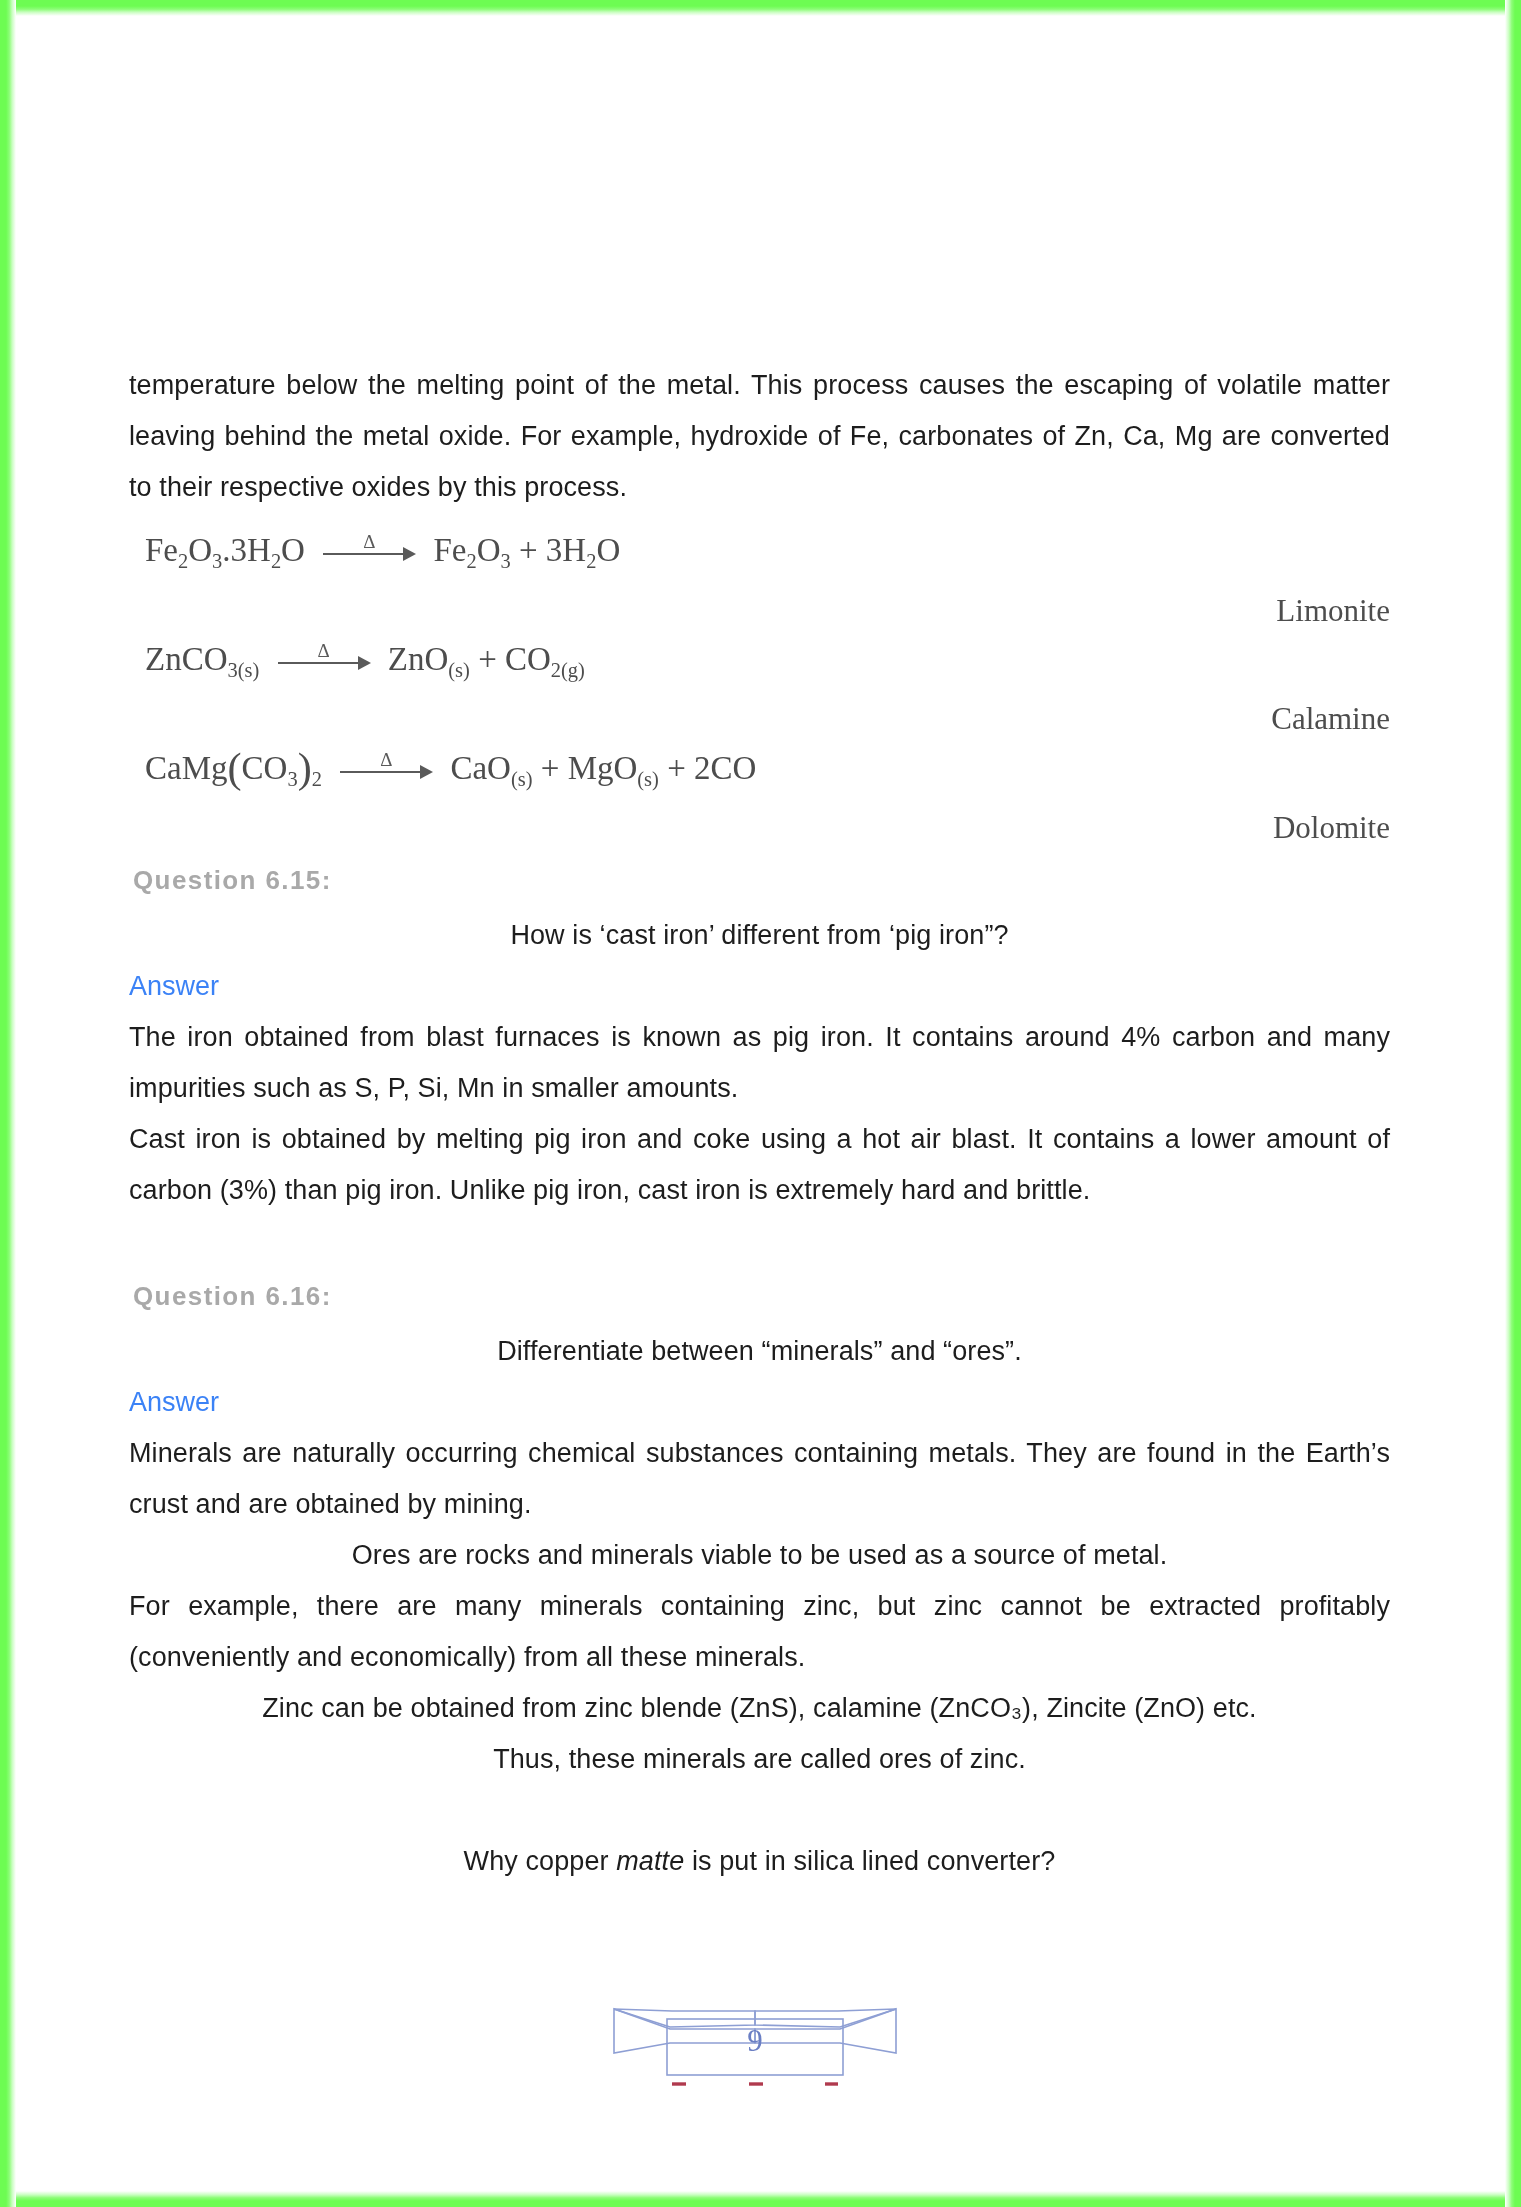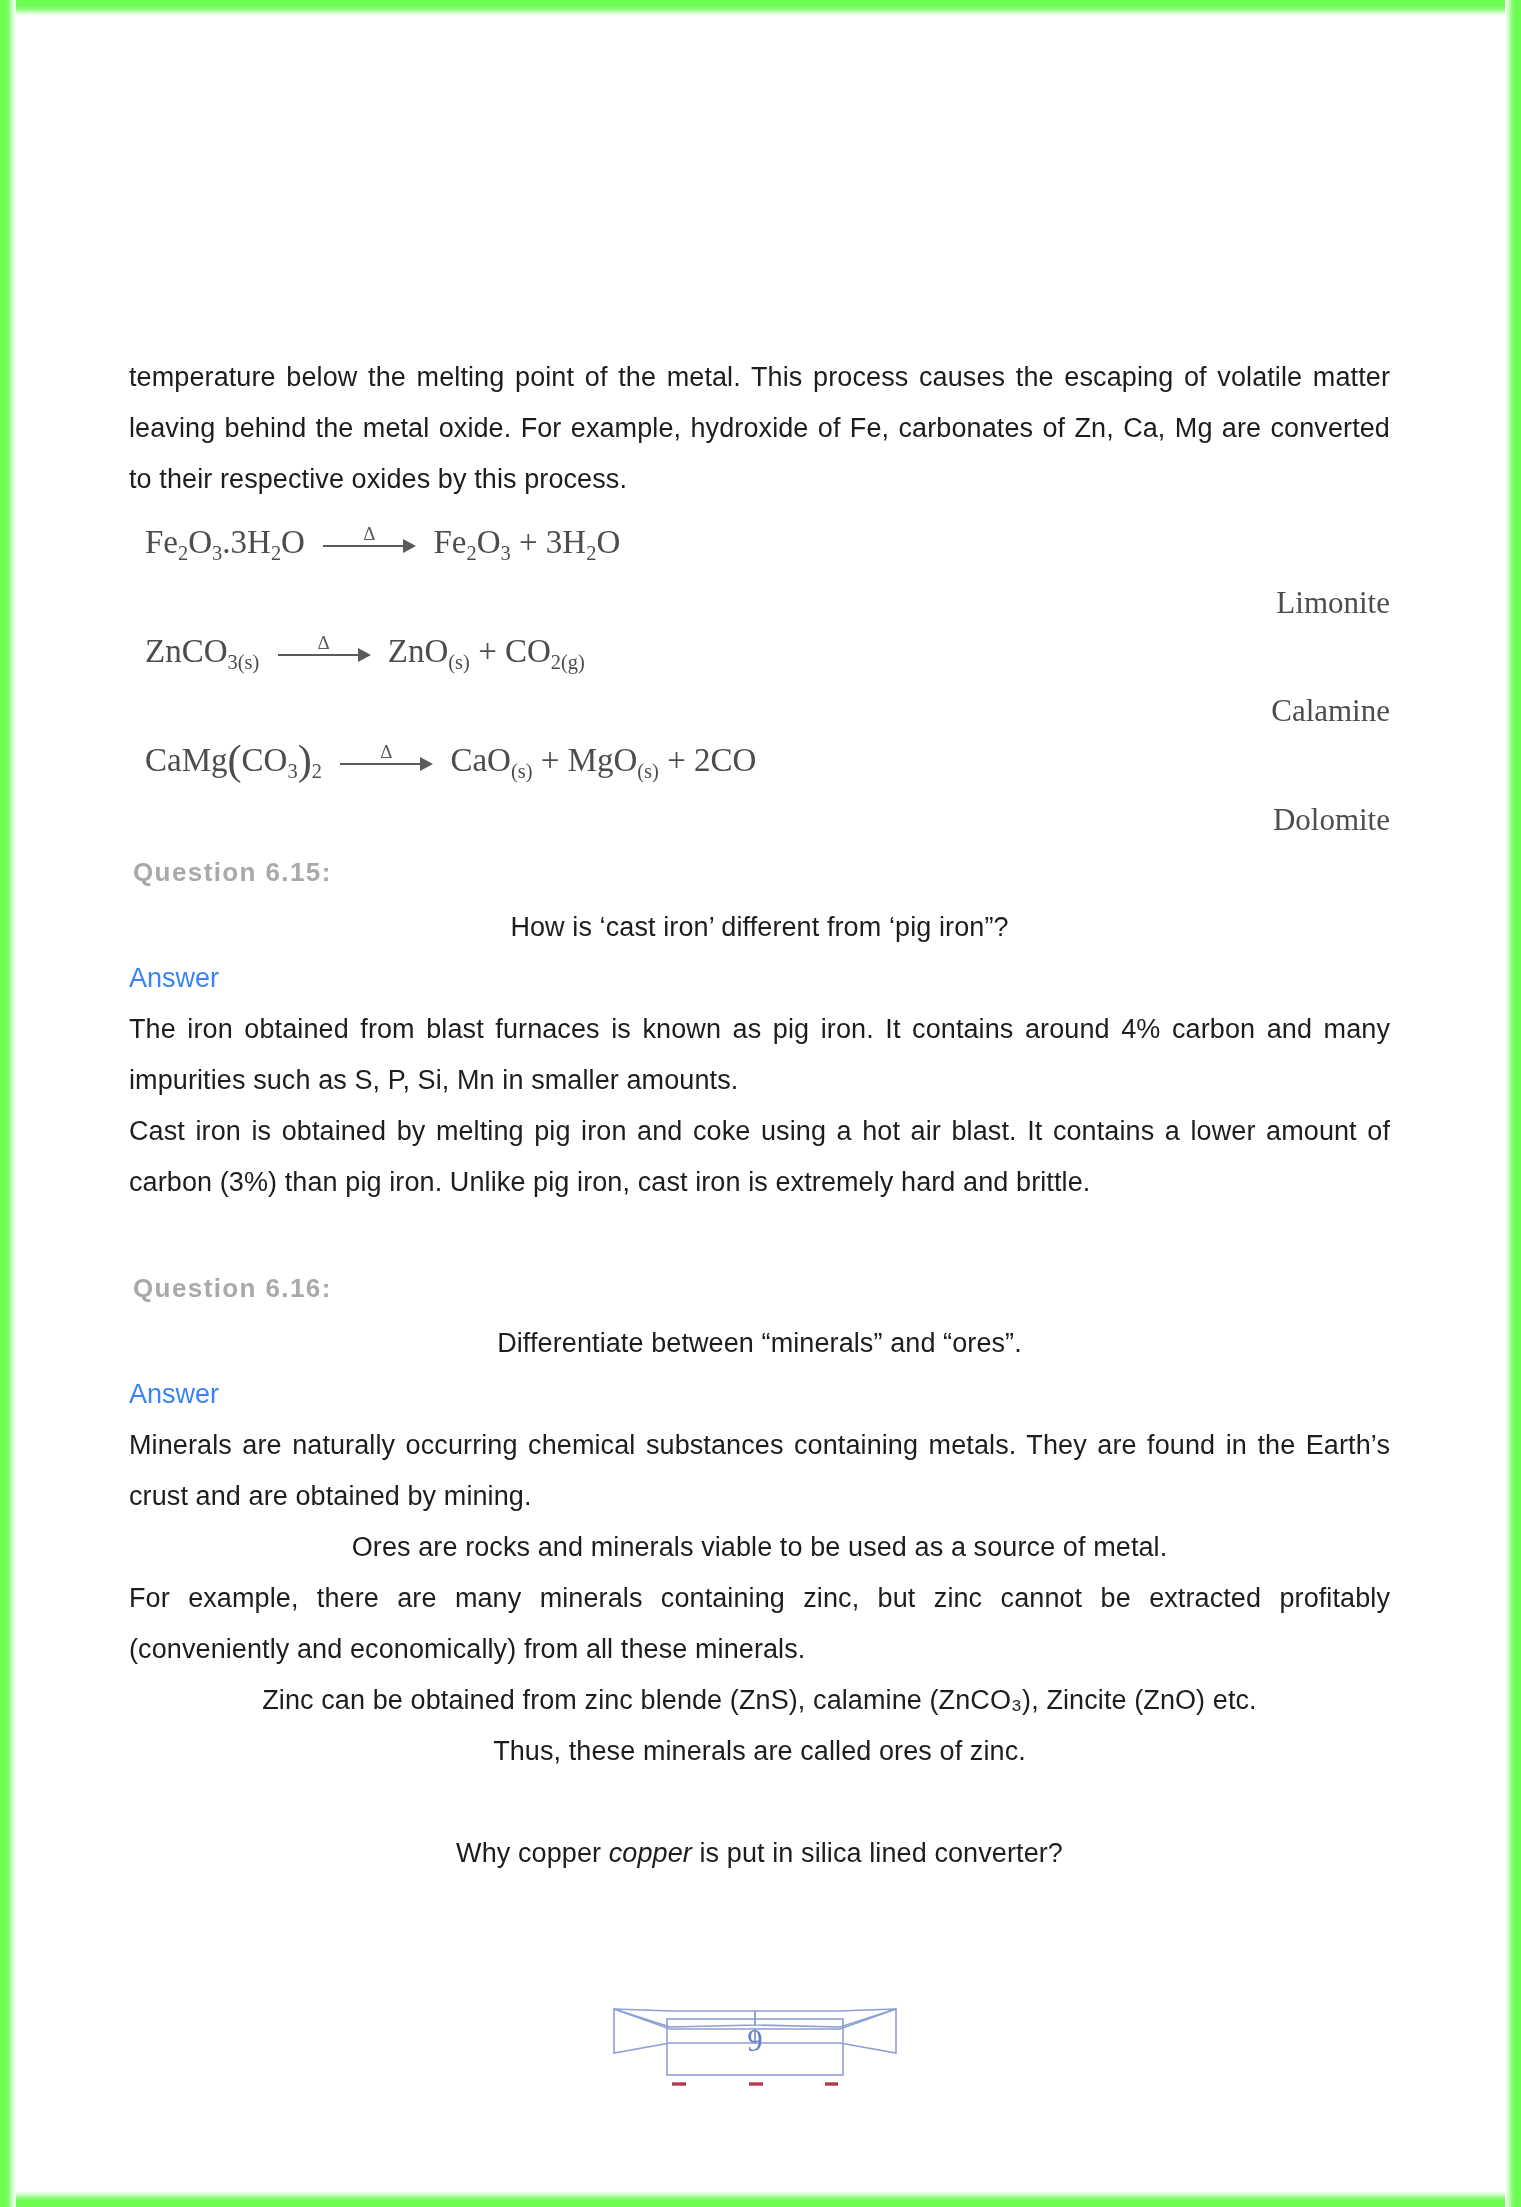--- a/index.html
+++ b/index.html
@@ -41,21 +41,21 @@
   .frame-right {
     right: 0; top: 0; width: 16px; height: 2207px;
     background: linear-gradient(to left,
        #6dfc52 0%, #6dfc52 38%, #8dfd78 58%, #c9fec0 76%, #ffffff 100%);
   }
 
   
   .content {
     position: absolute;
     left: 129px;
-    top: 352px;
+    top: 360px;
     width: 1261px;
   }
 
   .para {
     font-size: 27px;
     line-height: 51px;
     color: #1d1d1d;
     text-align: justify;
     text-justify: inter-word;
     margin: 0;
@@ -223,21 +223,21 @@
     <p class="para last-left">Differentiate between “minerals” and “ores”.</p>
     <p class="answer-label">Answer</p>
     <p class="para">Minerals are naturally occurring chemical substances containing metals. They are found in the Earth’s crust and are obtained by mining.</p>
     <p class="para last-left">Ores are rocks and minerals viable to be used as a source of metal.</p>
     <p class="para">For example, there are many minerals containing zinc, but zinc cannot be extracted profitably (conveniently and economically) from all these minerals.</p>
     <p class="para last-left">Zinc can be obtained from zinc blende (ZnS), calamine (ZnCO₃), Zincite (ZnO) etc.</p>
     <p class="para last-left">Thus, these minerals are called ores of zinc.</p>
 
     <div class="spacer-lg"></div>
 
-    <p class="para last-left"><span>Why copper </span><em class="italic-term">copper</em><span> is put in silica lined converter?</span></p>
+    <p class="para last-left"><span>Why copper </span><em class="italic-term">matte</em><span> is put in silica lined converter?</span></p>
 
   </div>
 
   <div class="ribbon">
     <svg width="290" height="108" viewBox="0 0 290 108">
       <g fill="none" stroke="#8e9fd4" stroke-width="1.6">
         <path d="M4 24 L60 42 L145 40 L145 26 L62 26 Z"></path>
         <path d="M4 24 L4 68 L60 58 L145 58 L145 44 L60 44 Z"></path>
         <path d="M286 24 L230 42 L145 40 L145 26 L228 26 Z"></path>
         <path d="M286 24 L286 68 L230 58 L145 58 L145 44 L230 44 Z"></path>

